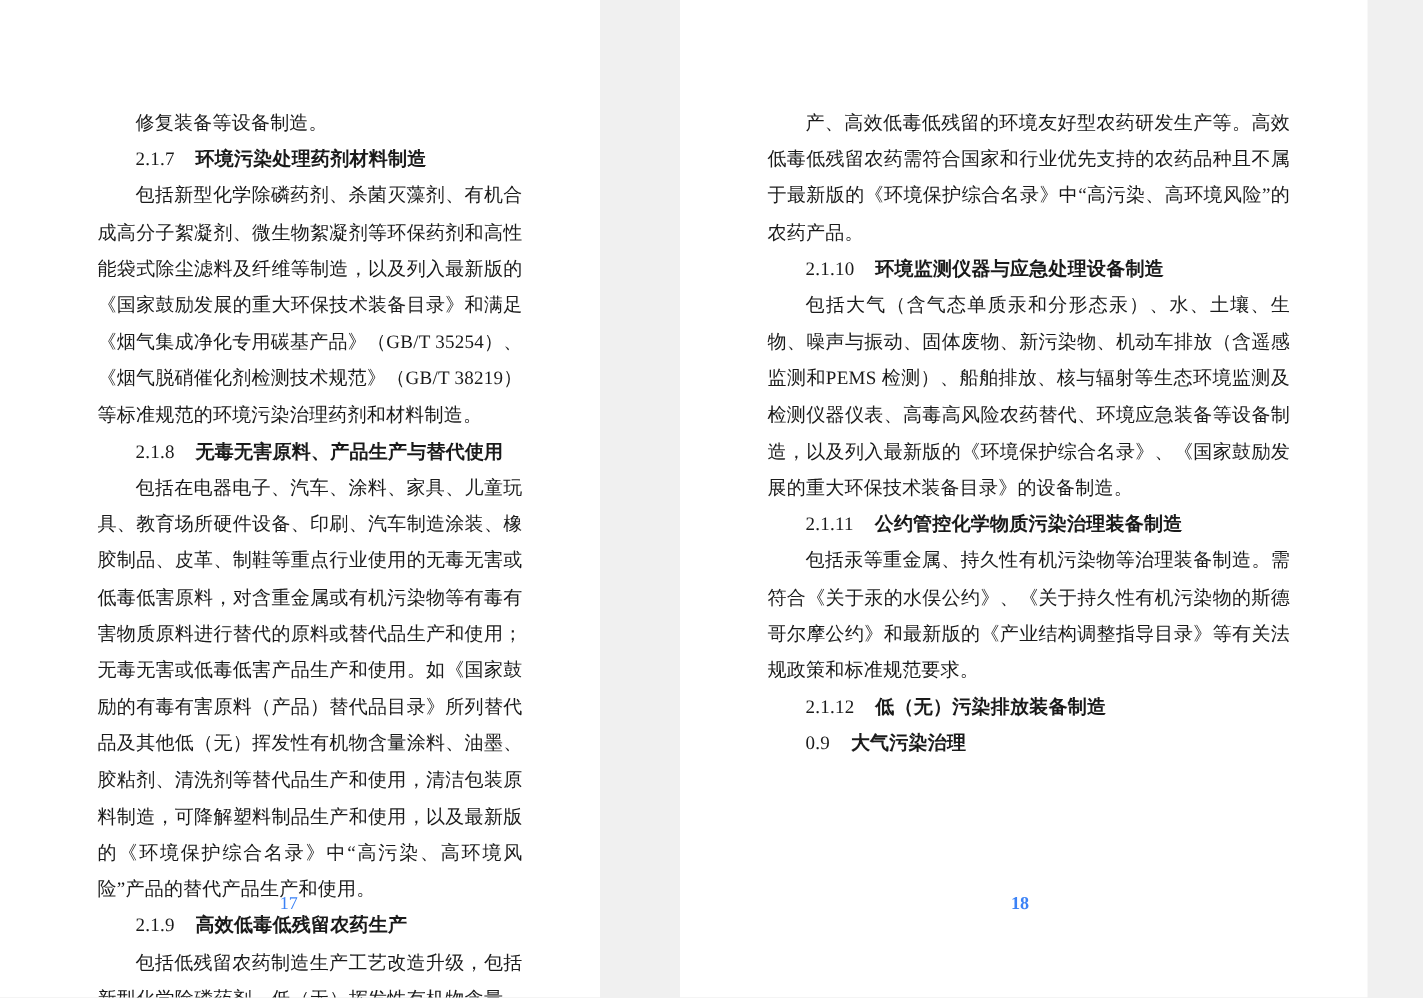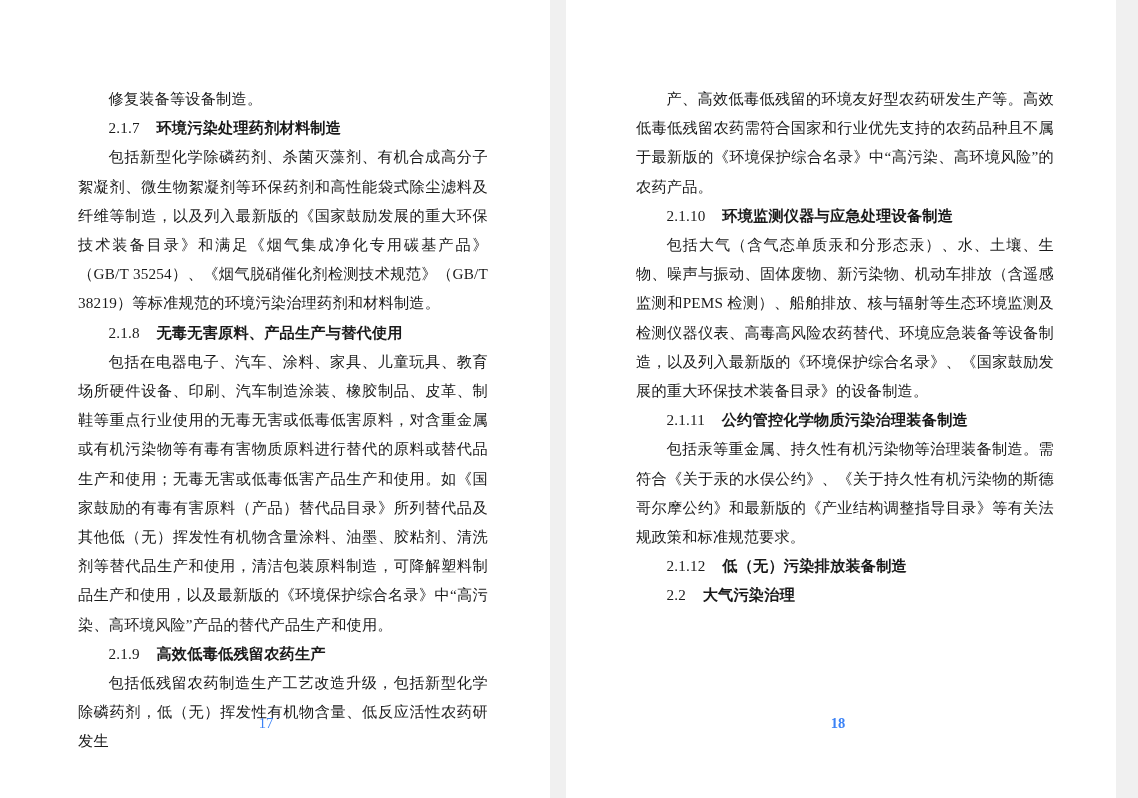--- a/index.html
+++ b/index.html
@@ -17,23 +17,24 @@
     display: flex;
     width: 1138px;
     height: 798px;
     background: #f0f0f0;
     box-sizing: border-box;
   }
   .page {
     background: #ffffff;
     position: relative;
     box-sizing: border-box;
+    margin-left: 48px;
   }
   .page-left {
-    width: 550px;
+    width: 480px;
     height: 798px;
     margin-left: 0px;
   }
   .gutter {
     width: 16px;
     height: 798px;
     background: #f0f0f0;
   }
   .page-right {
     width: 550px;
@@ -117,19 +118,19 @@
       </p>
       <p class="indent2">包括大气（含气态单质汞和分形态汞）、水、土壤、生物、噪声与振动、固体废物、新污染物、机动车排放（含遥感监测和PEMS 检测）、船舶排放、核与辐射等生态环境监测及检测仪器仪表、高毒高风险农药替代、环境应急装备等设备制造，以及列入最新版的《环境保护综合名录》、《国家鼓励发展的重大环保技术装备目录》的设备制造。</p>
       <p class="heading">
         <span class="num">2.1.11</span><span class="ttl">公约管控化学物质污染治理装备制造</span>
       </p>
       <p class="indent2">包括汞等重金属、持久性有机污染物等治理装备制造。需符合《关于汞的水俣公约》、《关于持久性有机污染物的斯德哥尔摩公约》和最新版的《产业结构调整指导目录》等有关法规政策和标准规范要求。</p>
       <p class="heading">
         <span class="num">2.1.12</span><span class="ttl">低（无）污染排放装备制造</span>
       </p>
       <p class="heading">
-        <span class="num">2.2</span><span class="ttl">大气污染治理</span>
+        <span class="num">0.9</span><span class="ttl">大气污染治理</span>
       </p>
     </div>
     <div class="folio">18</div>
   </div>
 
 </div>
 
 </body></html>

